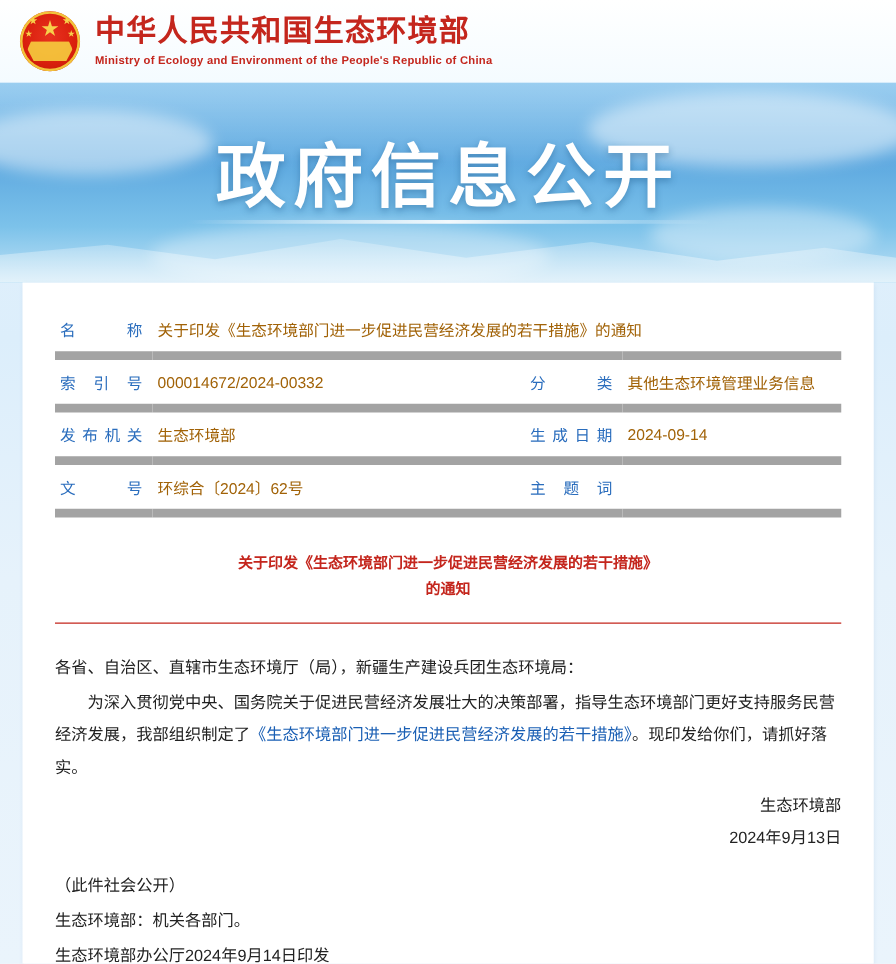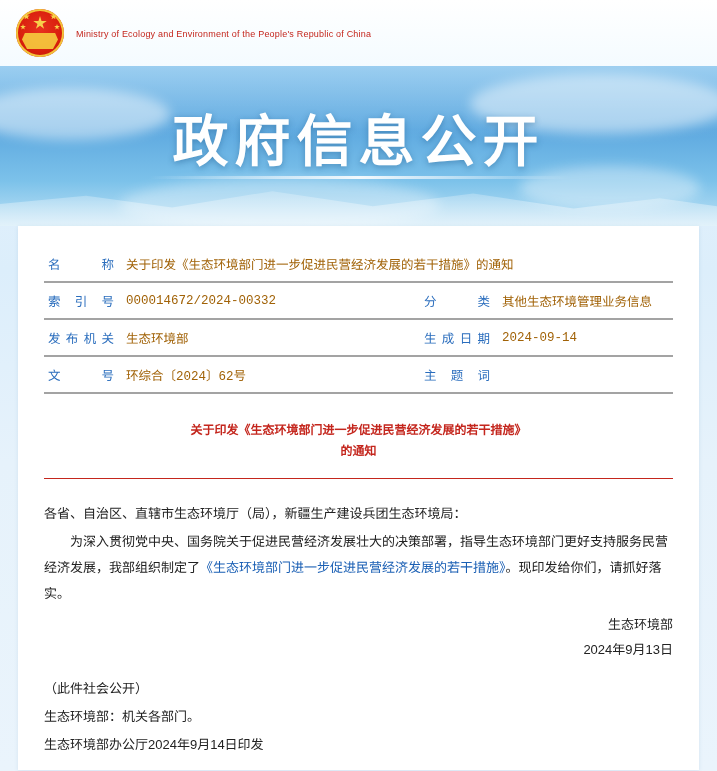--- a/index.html
+++ b/index.html
@@ -80,20 +80,21 @@
     color: #c4261d;
     letter-spacing: 1px;
     line-height: 1.15;
     font-family: "Liberation Serif", serif;
   }
   .header-title-en {
     font-size: 9px;
     color: #c4261d;
     letter-spacing: .2px;
     margin-top: 2px;
+    font-weight: bold;
   }
 
   
   .hero {
     position: relative;
     height: 160px;
     background:
       linear-gradient(180deg, rgba(255,255,255,.22) 0%, rgba(255,255,255,0) 45%),
       linear-gradient(180deg, #7fc0ec 0%, #5ea9e0 40%, #7cc2ea 72%, #bfe2f5 100%);
     overflow: hidden;
@@ -150,21 +151,21 @@
   }
 
   
   .meta-table {
     width: 100%;
     border-collapse: collapse;
     font-size: 12.5px;
     color: #333;
     margin-bottom: 14px;
   }
-  .meta-table tr { border-bottom: 2px solid #a3a3a3; font-family: Liberation Mono, monospace; }
+  .meta-table tr { border-bottom: 7px solid #a3a3a3; }
   .meta-table td {
     padding: 8px 4px;
     vertical-align: middle;
   }
   .meta-label {
     color: #2a6dbd;
     width: 66px;
     white-space: nowrap;
     text-align: justify;
     text-align-last: justify;
@@ -221,20 +222,21 @@
     <div class="emblem">
       <div class="circle"></div>
       <div class="star"></div>
       <div class="star s2"></div>
       <div class="star s3"></div>
       <div class="star s4"></div>
       <div class="star s5"></div>
       <div class="gear"></div>
     </div>
     <div class="header-titles">
+      <div class="header-title-cn">中华人民共和国生态环境部</div>
       <div class="header-title-en">Ministry of Ecology and Environment of the People's Republic of China</div>
     </div>
   </div>
 
   <div class="hero">
     <div class="cloud c1"></div>
     <div class="cloud c2"></div>
     <div class="cloud c3"></div>
     <div class="cloud c4"></div>
     <div class="mountain"></div>

